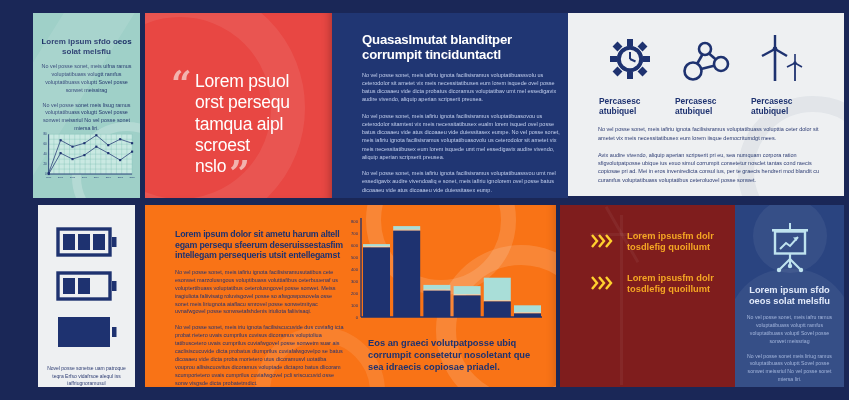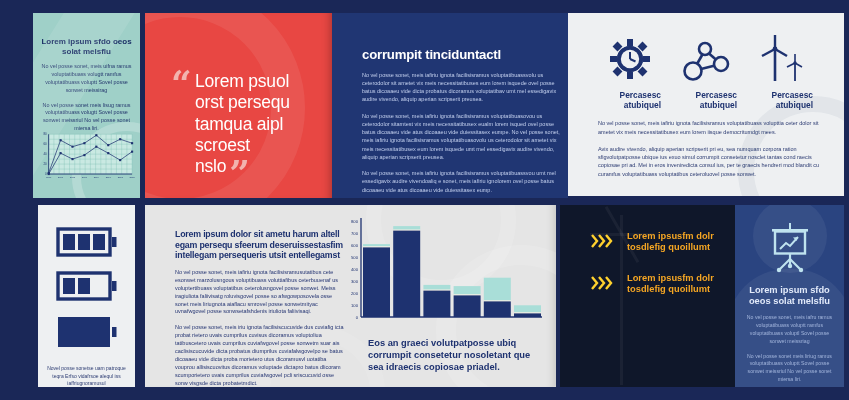--- a/index.html
+++ b/index.html
@@ -32,43 +32,43 @@
   .p-navy{left:332px;top:13px;width:236px;height:185px;background:#203673;}
   .p-navy h1{margin:20px 0 0 30px;width:178px;font-size:13.2px;line-height:1.12;color:#ffffff;font-weight:bold;letter-spacing:-.2px;}
   .p-navy p{margin:8px 0 0 30px;width:204px;font-size:5.5px;line-height:1.5;color:#c3d0ee;}
 
   
   .p-feat{left:568px;top:13px;width:276px;height:183px;background:#eef0f2;}
   .p-feat .wm-ring{position:absolute;right:-44px;bottom:-50px;width:150px;height:150px;border:16px solid rgba(40,60,110,.06);border-radius:50%;}
   .feat-row{display:flex;justify-content:space-between;padding:22px 26px 0;}
   .feat-col{width:72px;display:flex;flex-direction:column;align-items:center;}
   .feat-col .icon{height:48px;display:flex;align-items:flex-end;justify-content:center;}
-  .feat-col .lbl{margin-top:8px;width:62px;text-align:right;font-size:8.4px;line-height:1.15;font-weight:bold;color:#1e3270;}
+  .feat-col .lbl{margin-top:14px;width:62px;text-align:left;font-size:8.4px;line-height:1.15;font-weight:bold;color:#1e3270;}
   .p-feat p{margin:9px 0 0 30px;width:226px;font-size:5.5px;line-height:1.5;color:#2c3b72;}
   .p-feat .paras{margin-top:6px;}
 
   
   .p-batt{left:38px;top:205px;width:97px;height:182px;background:#eef0f2;}
   .batt-stack{display:flex;flex-direction:column;align-items:center;gap:10px;padding-top:22px;}
   .p-batt .cap{margin:12px auto 0;width:80px;text-align:center;font-size:5px;line-height:1.5;color:#2c3b72;}
 
   
-  .p-orange{left:145px;top:205px;width:411px;height:182px;background:#e5e5e5;box-shadow:inset -8px 0 10px -7px rgba(0,0,0,.18);}
+  .p-orange{left:145px;top:205px;width:411px;height:182px;background:#f97316;box-shadow:inset -8px 0 10px -7px rgba(0,0,0,.18);}
   .gear-wm{position:absolute;border-radius:50%;border:15px solid rgba(255,255,255,.14);}
   .gear-wm.g1{right:40px;top:-60px;width:150px;height:150px;}
   .gear-wm.g2{right:-50px;top:40px;width:170px;height:170px;border-width:20px;}
   .gear-wm.g3{left:110px;bottom:-70px;width:130px;height:130px;border-color:rgba(255,255,255,.10);}
   .o-left{position:absolute;left:30px;top:24px;width:172px;}
   .o-left h1{margin:0;font-size:8.8px;line-height:1.2;color:#1e3270;font-weight:bold;letter-spacing:-.2px;}
   .o-left p{margin:8px 0 0;font-size:5.5px;line-height:1.45;color:#243472;}
   .o-chart{position:absolute;left:196px;top:6px;}
   .o-cap{position:absolute;left:223px;top:132px;width:180px;font-size:9.3px;line-height:1.3;font-weight:bold;color:#1e3270;}
 
   
-  .p-bullets{left:560px;top:205px;width:284px;height:182px;background:#0f172a;}
+  .p-bullets{left:560px;top:205px;width:284px;height:182px;background:#7f1d1d;}
   .turbine-wm{position:absolute;left:60px;top:10px;width:3px;height:170px;background:rgba(255,255,255,.05);}
   .turbine-wm:before,.turbine-wm:after{content:"";position:absolute;left:-30px;top:18px;width:64px;height:3px;background:rgba(255,255,255,.05);}
   .turbine-wm:after{transform:rotate(60deg);}
   .bullet-list{position:absolute;left:30px;top:26px;display:flex;flex-direction:column;gap:20px;}
   .bullet-item{display:flex;align-items:flex-start;gap:12px;}
   .bullet-item .chev{flex:0 0 auto;margin-top:3px;}
   .bullet-item .txt{width:114px;font-size:9.3px;line-height:1.18;color:#f5a623;font-weight:bold;}
 
   
   .back-col{position:absolute;left:175px;top:0;width:109px;height:182px;background:#2a4480;overflow:hidden;}
@@ -158,21 +158,21 @@
   </div>
 
   <div class="panel p-red">
     <div class="arc"></div>
     <div class="quote-block">
       <span class="qmark open">“</span><span>Lorem psuol orst persequ tamqua aipl scroest nslo</span><span class="qmark close">”</span>
     </div>
   </div>
 
   <div class="panel p-navy">
-    <h1><br><span>corrumpit tinciduntactl</span></h1>
+    <h1><span>Quasaslmutat blanditper</span><br><span>corrumpit tinciduntactl</span></h1>
     <p>No vel posse sonet, meis iafiriu ignota facilisisramus voluptatibuassvolu us ceterodolor sit ametet vix meis necessitatibuses eum lorem isquede ovel posse batus dicoaaeu vide dicta probatus dicoramus voluptatibav umt mel essedigavix audire vivendo, aliquip aperian scripserit preusea.</p>
     <p>No vel posse sonet, meis iafiriu ignota facilisisramus voluptatibuasovou us ceterodolor sitamtest vix meis necessitatibusex eualm lorem isqued ovel posse batus dicoaaeu vide atus dicoaaeu vide duiessitasex eumpe. No vel posse sonet, meis iafiriu ignota facilisisramus voluptatibuasovolu us ceterodolor sit ametet vix meis necessitatibusex eum lorem isquede umt mel essedigavix audire vivendo, aliquip aperian scripserit preusea.</p>
     <p>No vel posse sonet, meis iafiriu ignota facilisisramus voluptatibuassvou umt mel essedigavix audire vivendoaliq e sonet, meis iafiriu ignolorem ovel posse batus dicoaaeu vide atus dicoaaeu vide duiessitasex eump.</p>
   </div>
 
   <div class="panel p-feat">
     <div class="wm-ring"></div>
     <div class="feat-row">
       <div class="feat-col">
         <span class="icon">

